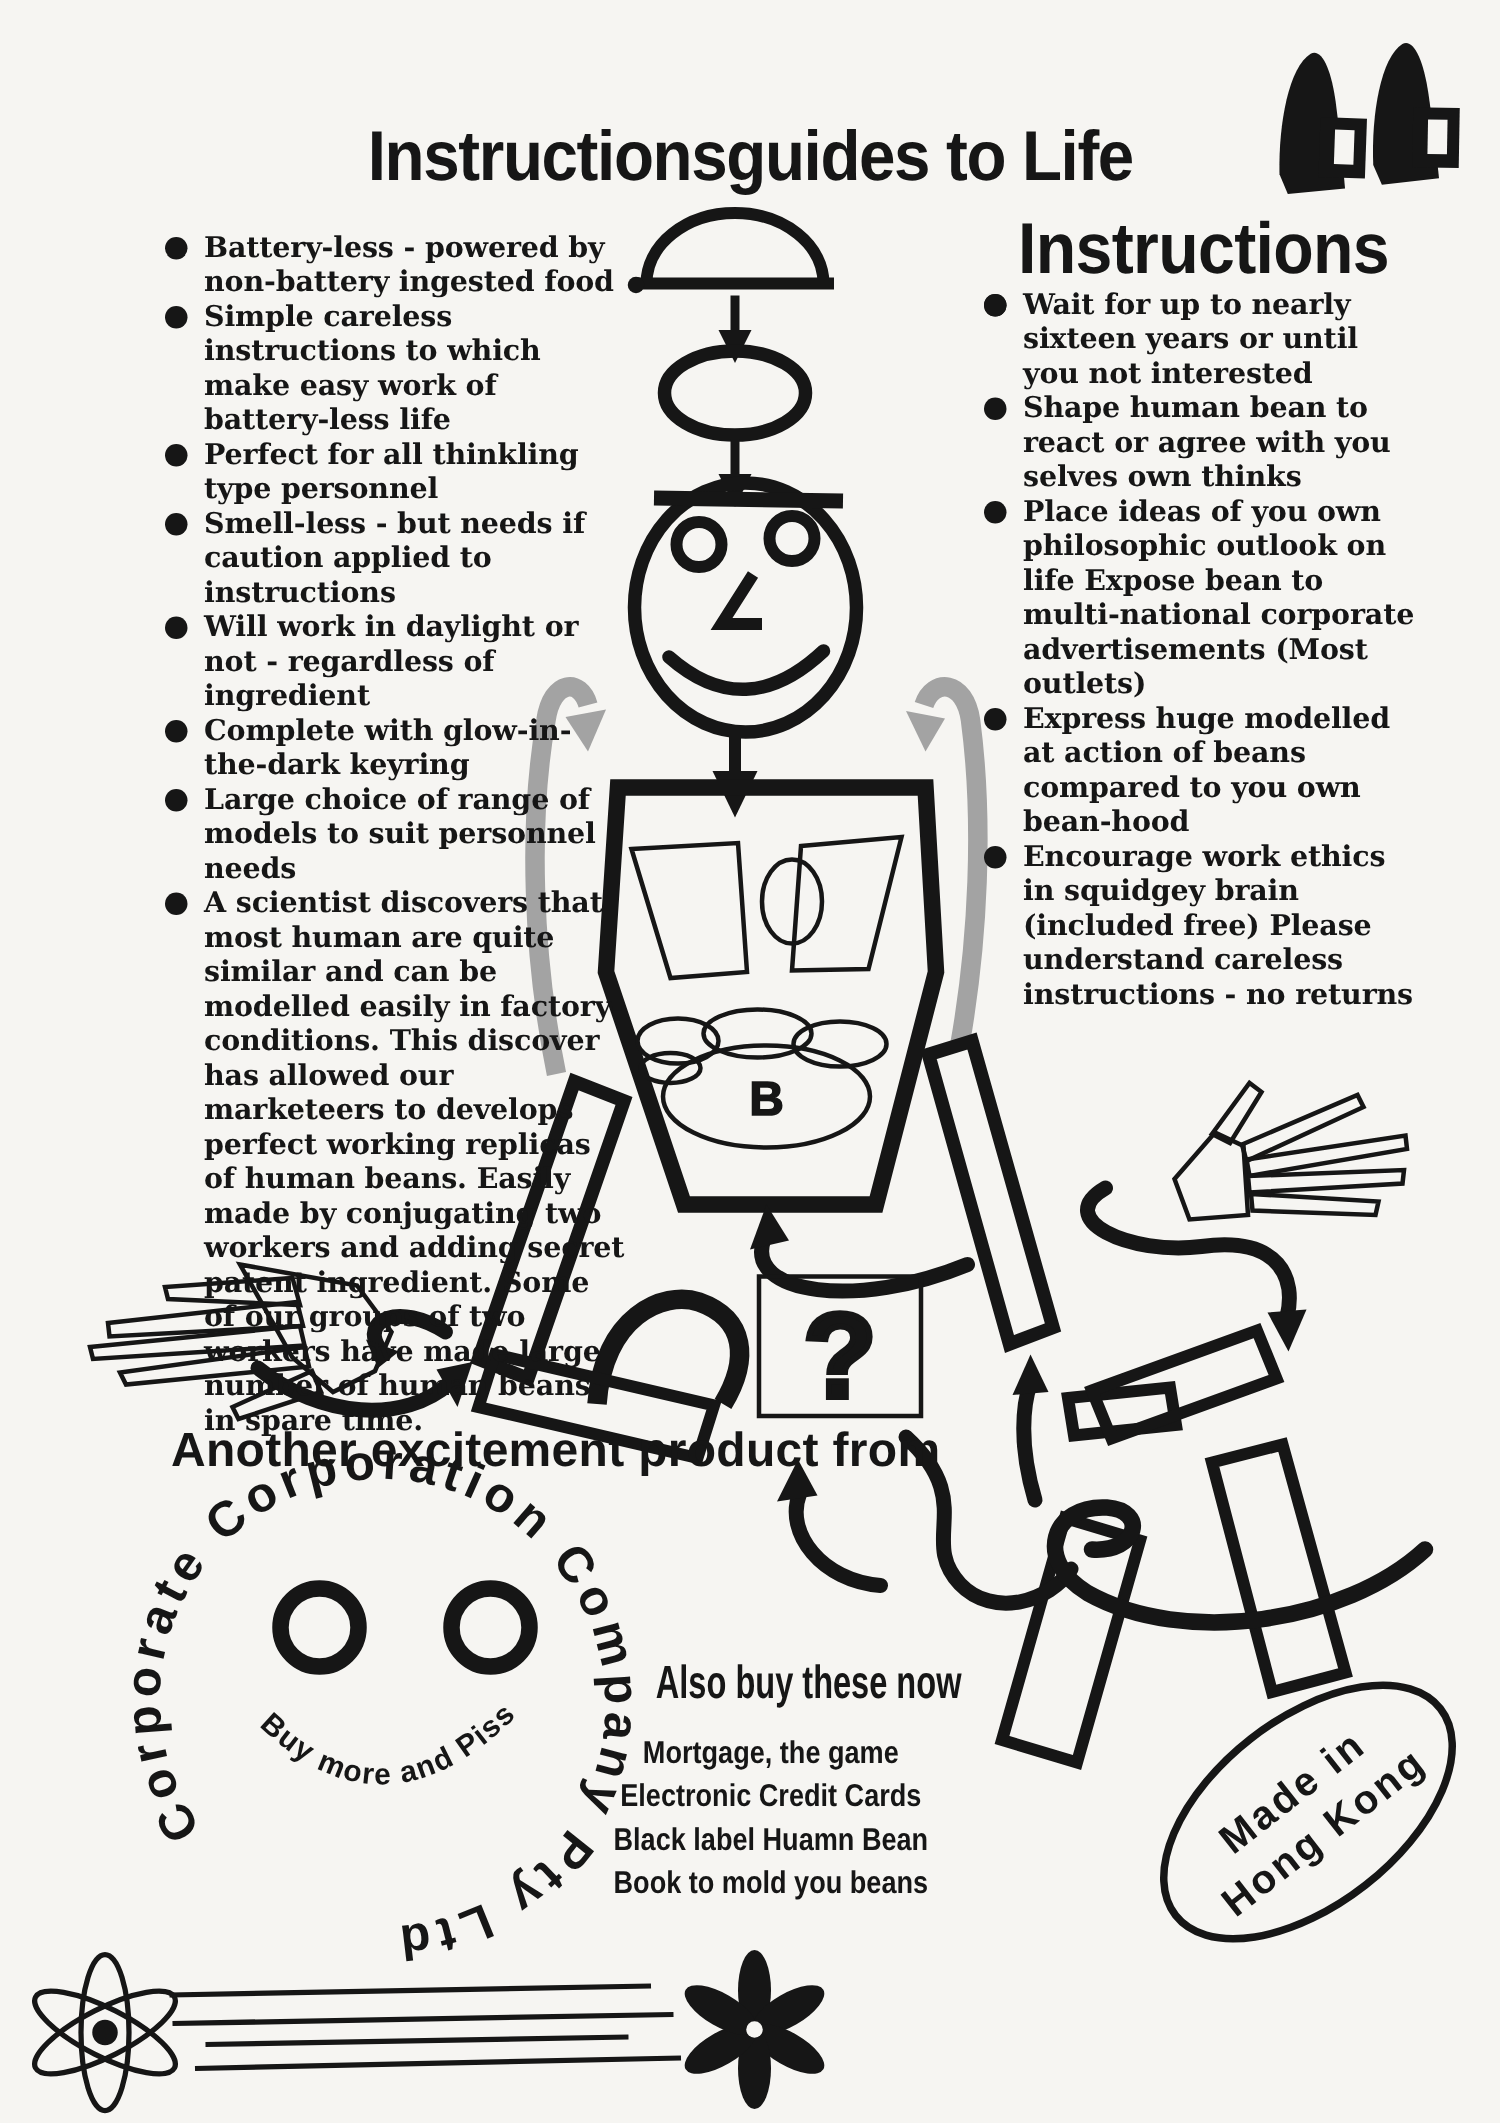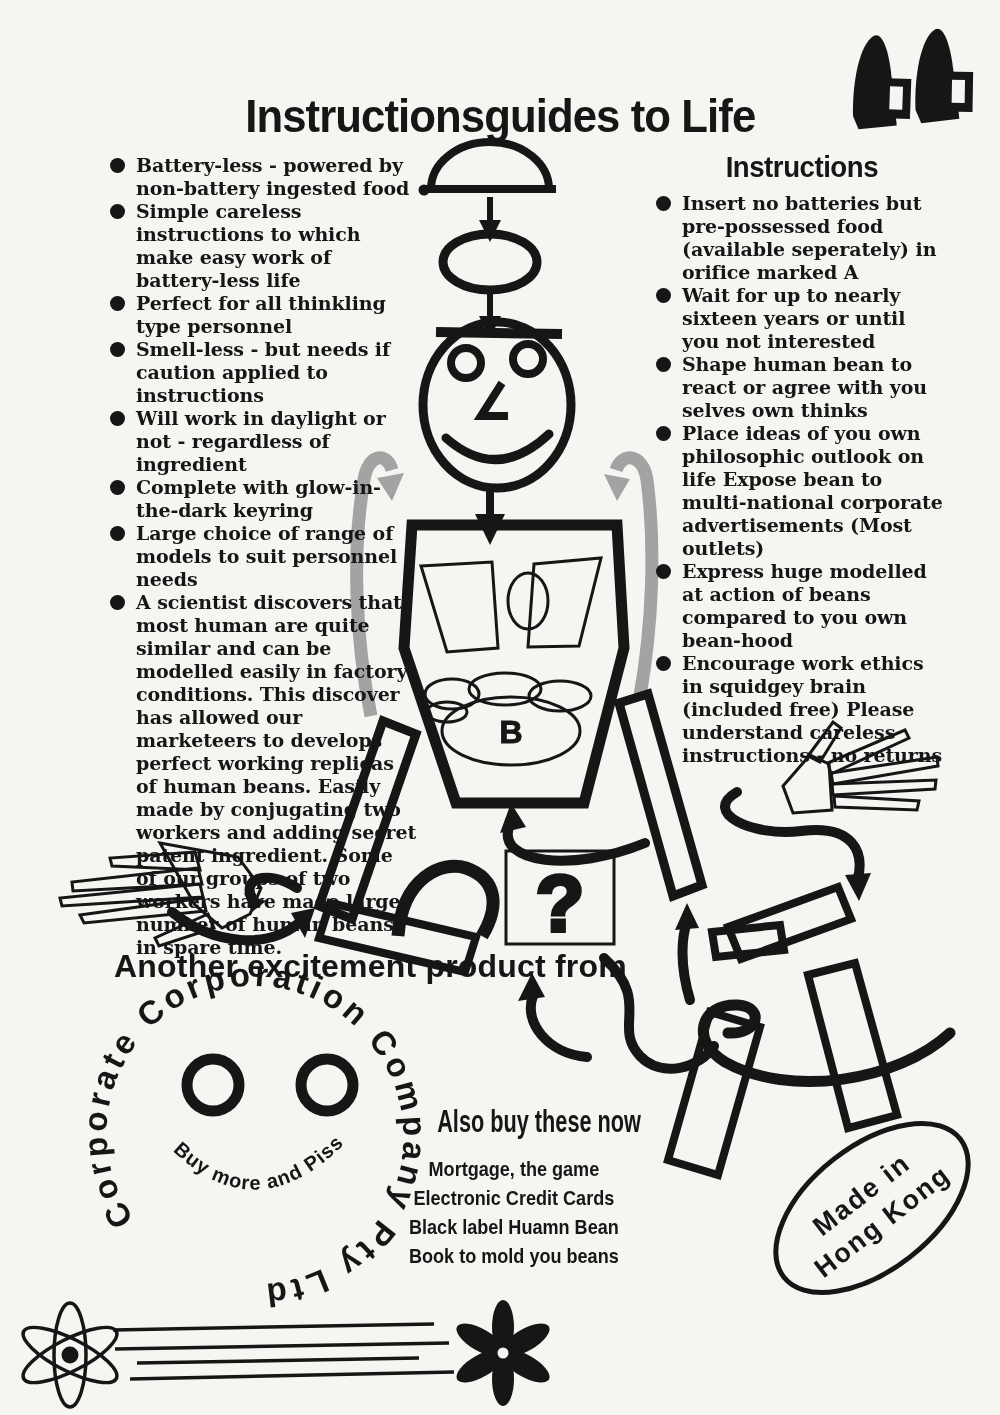--- a/index.html
+++ b/index.html
@@ -1,30 +1,30 @@
 <!DOCTYPE html>
 <html><head>
 <meta charset="utf-8">
 <style>
   html,body{margin:0;padding:0;}
   body{width:1000px;height:1415px;position:relative;background:#f6f5f2;overflow:hidden;
        font-family:"Liberation Sans",sans-serif;color:#161616;}
   .page{position:absolute;inset:0;}
   svg.art{position:absolute;left:0;top:0;z-index:0;}
   .txt{position:absolute;z-index:2;}
-  .title{left:0;right:0;top:88px;text-align:center;font-weight:bold;font-size:47px;letter-spacing:-1px;}
+  .title{left:0;right:0;top:76px;text-align:center;font-weight:bold;font-size:47px;letter-spacing:-1px;}
   .title span{display:inline-block;transform:scaleX(.93);}
   .col{font-family:"DejaVu Serif",serif;font-weight:bold;font-size:19px;line-height:23px;letter-spacing:-0.1px;}
   .col ul{list-style:none;margin:12px;padding:0;}
   .col li{position:relative;padding-left:27px;margin:0;}
   .col .dot{position:absolute;left:1px;top:4px;width:15px;height:15px;border-radius:50%;background:#161616;}
   .features{left:97px;top:142px;width:332px;}
   .instr{left:643px;top:155px;width:318px;}
   .instr h2{margin:0 0 14px 0;text-align:center;font-family:"Liberation Sans",sans-serif;
-            font-size:30px;letter-spacing:-.5px;font-weight:bold;}
+            font-size:48px;letter-spacing:-.5px;font-weight:bold;}
   .instr h2 span{display:inline-block;transform:scaleX(.92);}
   .tagline{left:114px;top:948px;font-weight:bold;font-size:32px;letter-spacing:.2px;white-space:nowrap;}
   .alsobuy{left:352px;top:1104px;width:284px;text-align:center;font-weight:bold;}
   .alsobuy .ab-head{font-size:31px;transform:scaleX(.70);transform-origin:right center;margin-bottom:14px;white-space:nowrap;}
   .alsobuy .ab-line{font-size:21px;line-height:29px;transform:scaleX(.86);transform-origin:right center;white-space:nowrap;}
   .ink{stroke:#161616;fill:none;}
   .inkfill{fill:#161616;stroke:none;}
   svg text{font-family:"Liberation Sans",sans-serif;font-weight:bold;fill:#161616;}
 </style>
 </head>
@@ -199,21 +199,21 @@
     <li><span class="dot"></span><span>Will work in daylight or not - regardless of ingredient</span></li>
     <li><span class="dot"></span><span>Complete with glow-in-the-dark keyring</span></li>
     <li><span class="dot"></span><span>Large choice of range of models to suit personnel needs</span></li>
     <li><span class="dot"></span><span>A scientist discovers that most human are quite similar and can be modelled easily in factory-conditions. This discover has allowed our marketeers to develops perfect working replicas of human beans. Easily made by conjugating two workers and adding secret patent ingredient. Some of our groups of two workers have made large number of human beans in spare time.</span></li>
   </ul>
 </div>
 
 <div class="txt col instr">
   <h2><span>Instructions</span></h2>
   <ul>
-    <li><span class="dot"></span><span>Insert no batteries but pre-possessed food (available seperately) in orifice marked A</span></li>
+    <li><span class="dot"></span></li>
     <li><span class="dot"></span><span>Wait for up to nearly sixteen years or until you not interested</span></li>
     <li><span class="dot"></span><span>Shape human bean to react or agree with you selves own thinks</span></li>
     <li><span class="dot"></span><span>Place ideas of you own philosophic outlook on life Expose bean to multi-national corporate advertisements (Most outlets)</span></li>
     <li><span class="dot"></span><span>Express huge modelled at action of beans compared to you own bean-hood</span></li>
     <li><span class="dot"></span><span>Encourage work ethics in squidgey brain (included free) Please understand careless instructions - no returns</span></li>
   </ul>
 </div>
 
 <div class="txt tagline">Another excitement product from</div>
 

